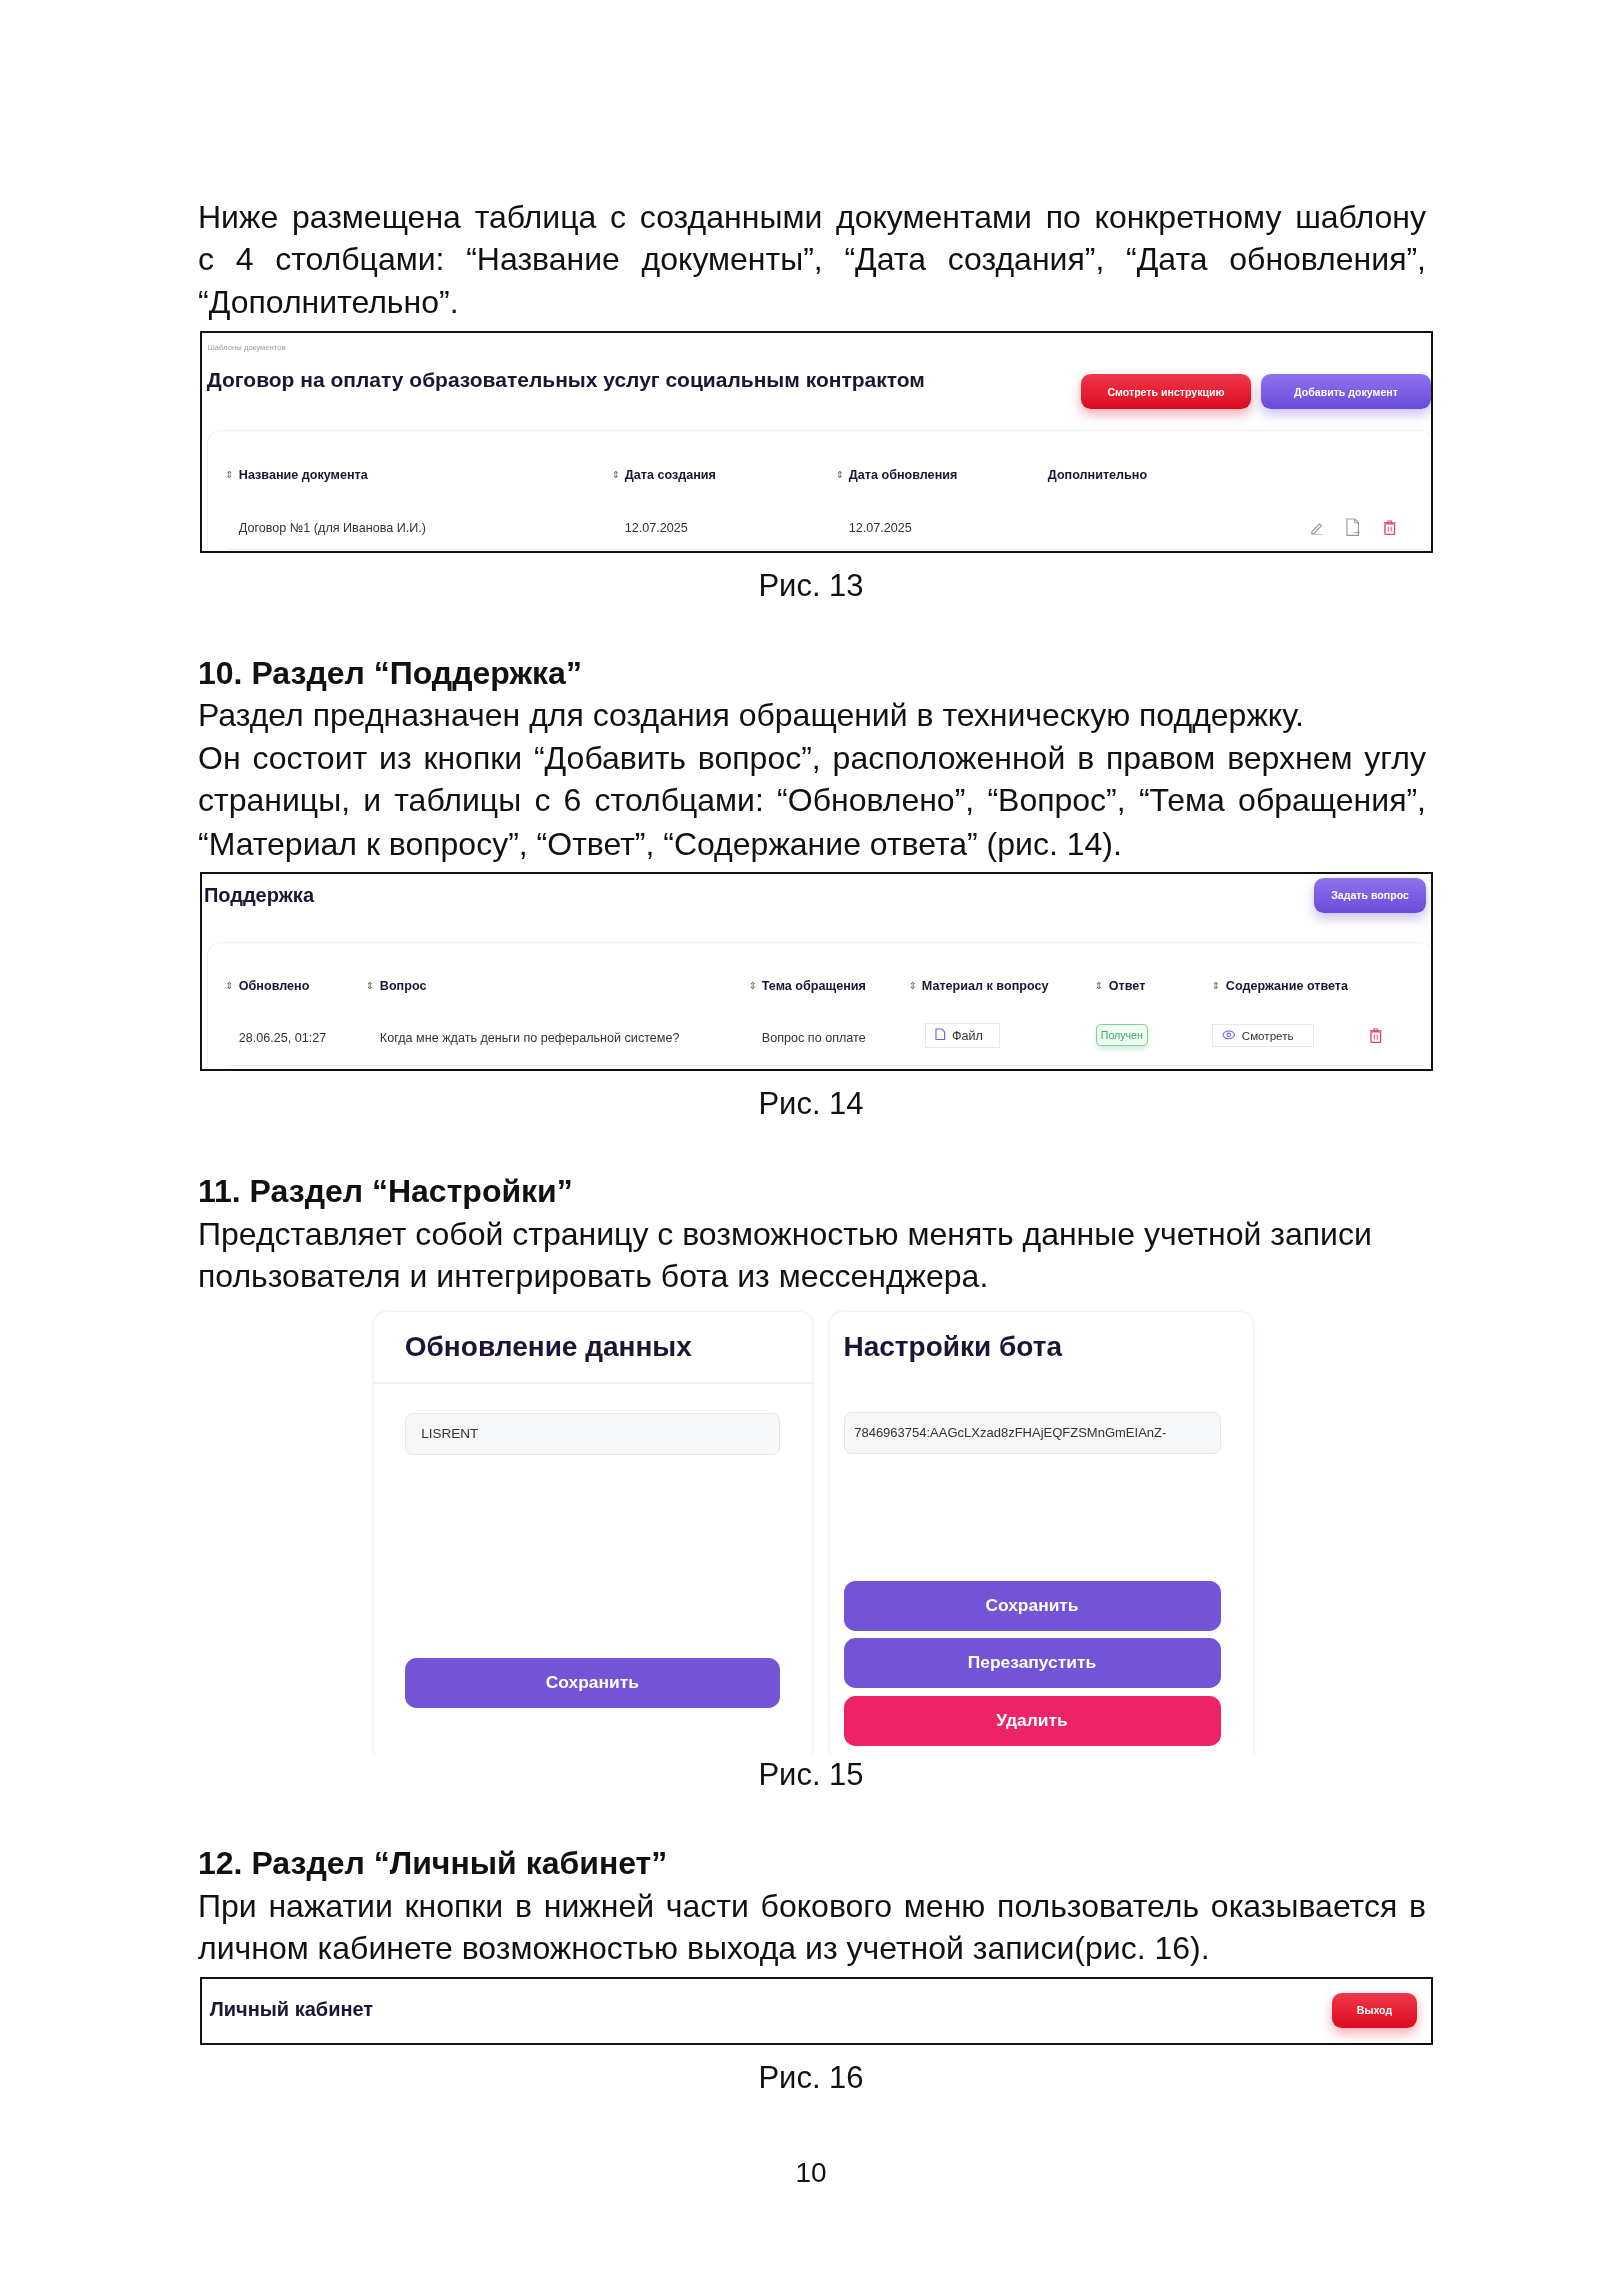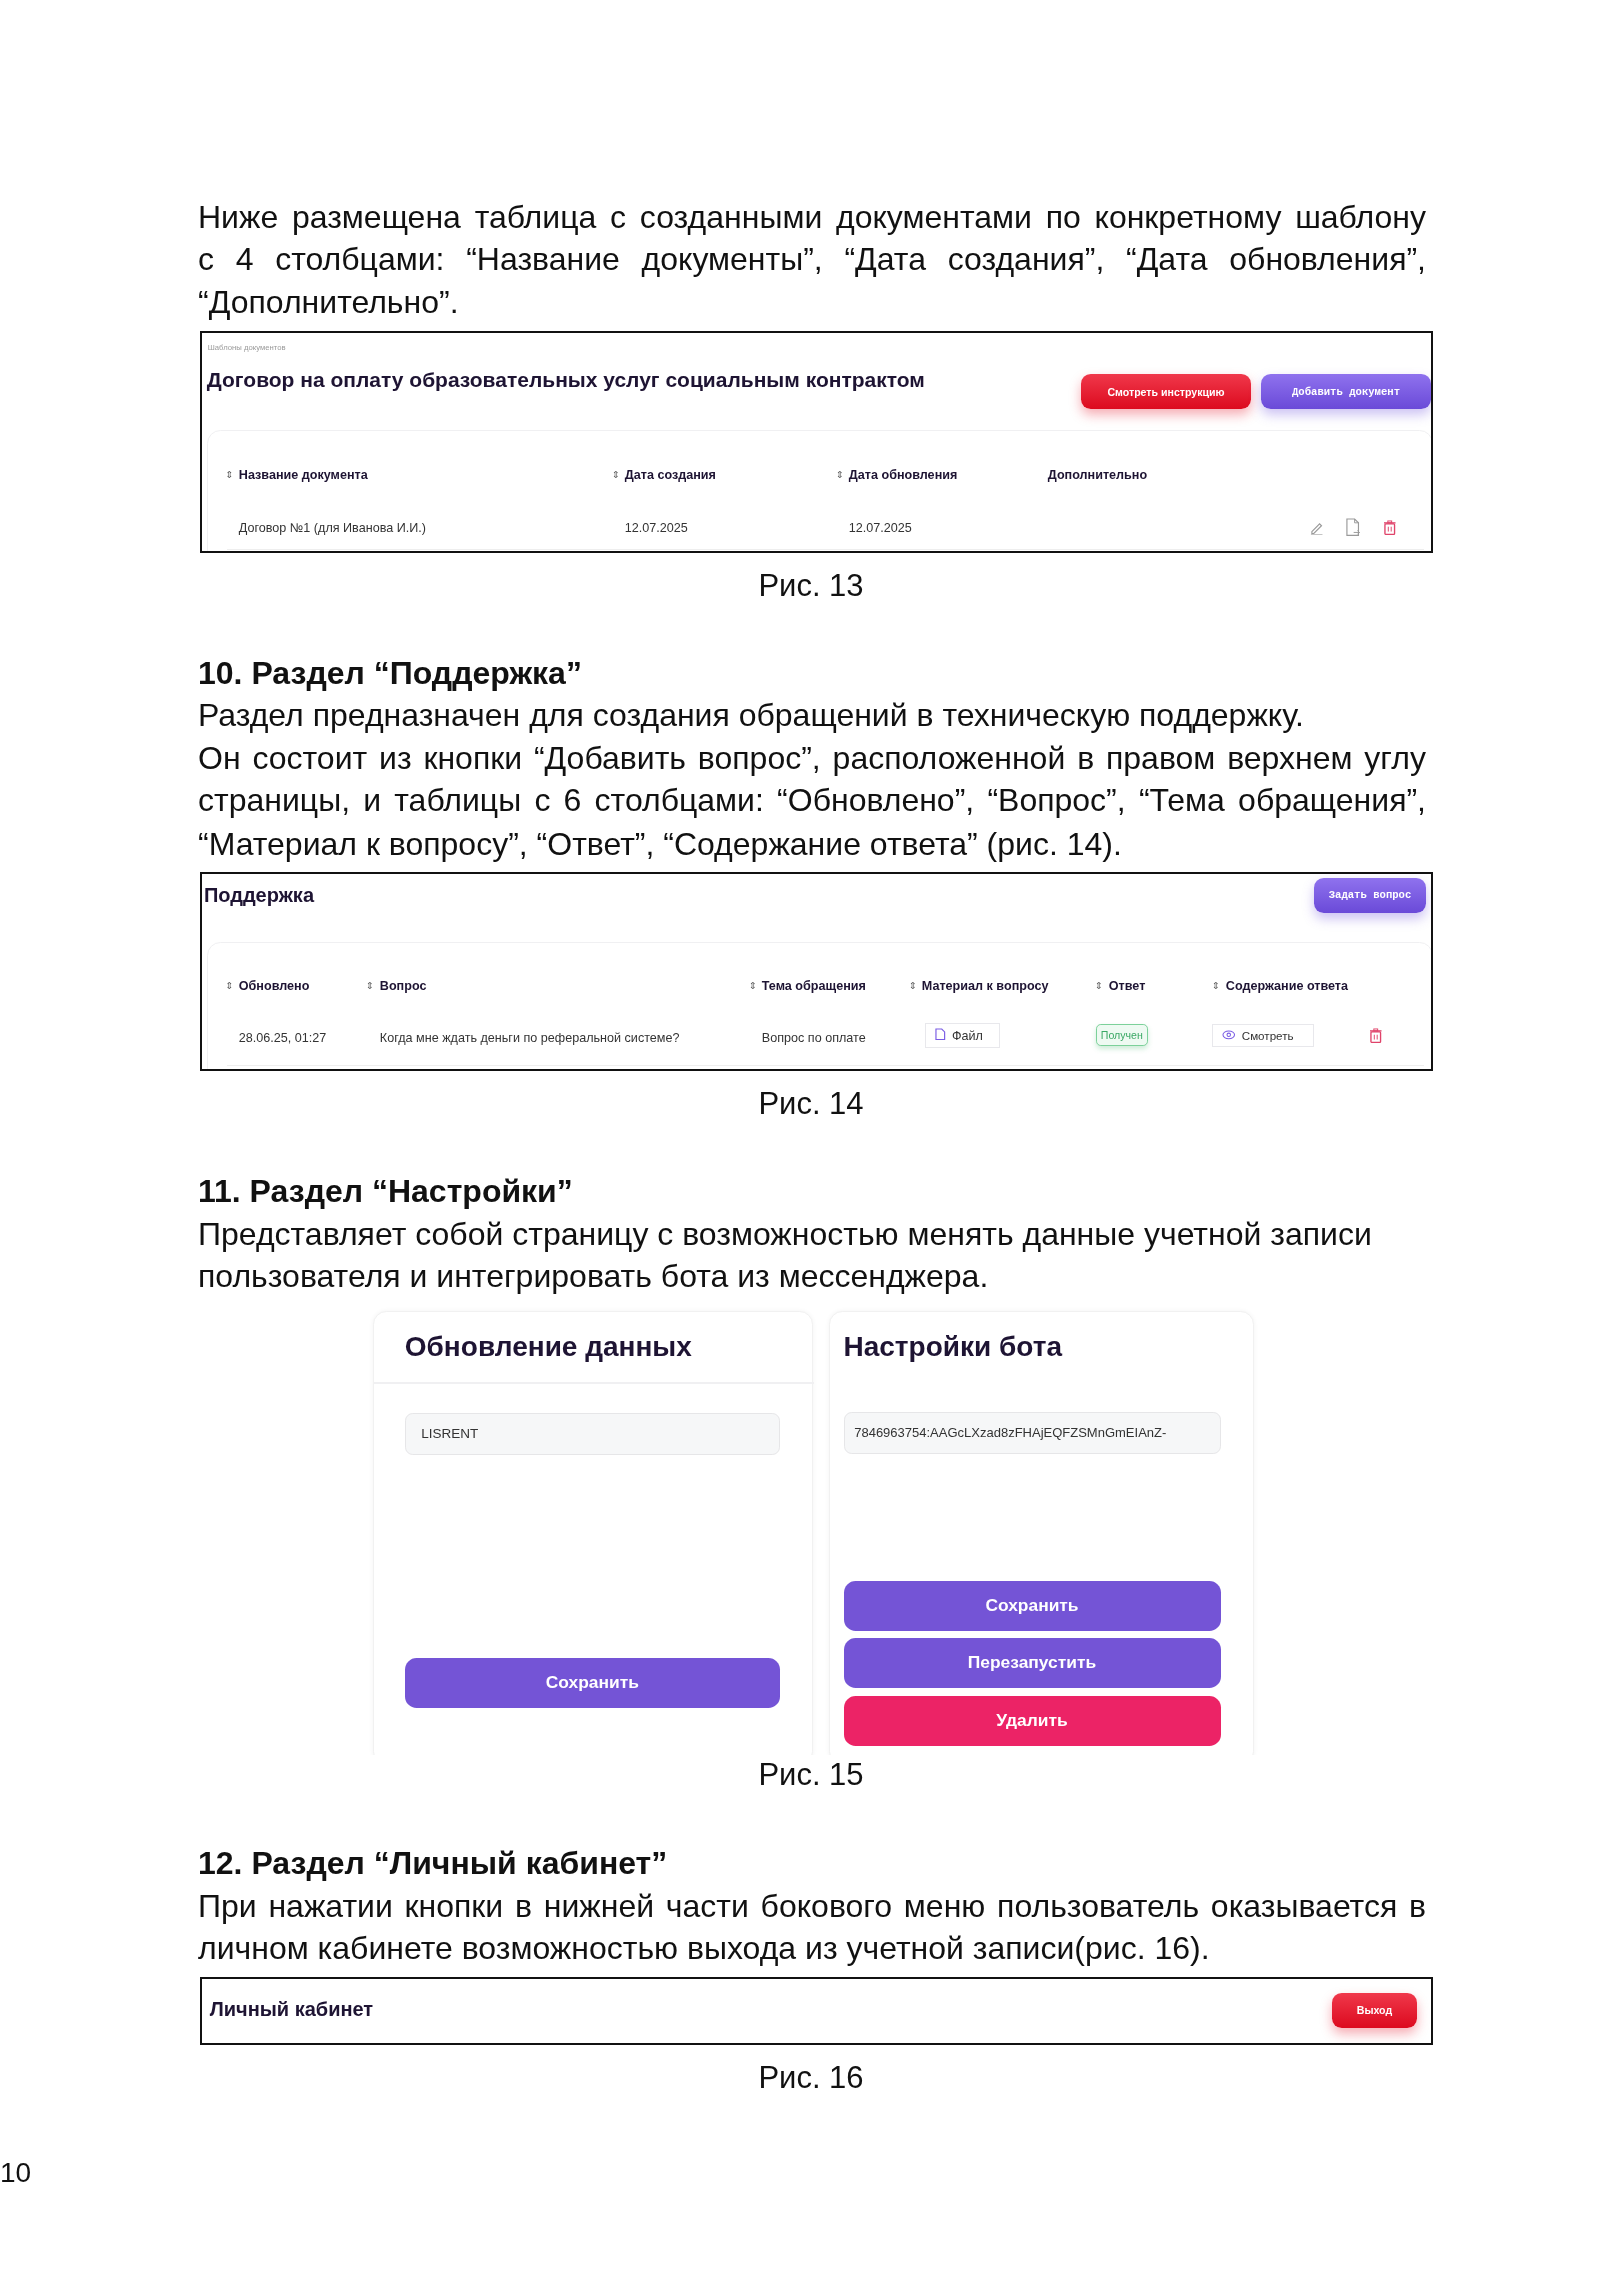--- a/index.html
+++ b/index.html
@@ -4,30 +4,30 @@
 <style>
   * { box-sizing: border-box; margin: 0; padding: 0; }
   html, body { width: 1622px; height: 2291px; background: #ffffff; }
   body { position: relative; font-family: "Liberation Sans", sans-serif; color: #000; overflow: hidden; }
 
   .abs { position: absolute; }
   .para-line { position: absolute; left: 198px; font-size: 32px; line-height: 39px; white-space: nowrap; color: #111; }
   .justify { width: 1228px; text-align: justify; text-align-last: justify; }
   .heading { position: absolute; left: 198px; font-size: 32px; font-weight: bold; line-height: 39px; white-space: nowrap; color: #111; }
   .caption { position: absolute; left: 0; width: 1622px; text-align: center; font-size: 31px; line-height: 39px; color: #111; }
-  .page-number { position: absolute; left: 0; width: 1622px; text-align: left; font-size: 28px; line-height: 35px; color: #111; }
+  .page-number { position: absolute; left: 0; width: 1622px; text-align: center; font-size: 28px; line-height: 35px; color: #111; }
 
   .frame { position: absolute; left: 200px; width: 1233px; border: 2.9px solid #111; background: #fff; overflow: hidden; }
 
   
   .crumb { position: absolute; left: 5.8px; top: 9.7px; font-size: 7.7px; color: #9a9a9a; }
   .app-title { position: absolute; font-weight: bold; color: #1e1433; white-space: nowrap; }
   .btn { position: absolute; border-radius: 9.7px; color: #fff; font-weight: bold; display: flex; align-items: center; justify-content: center; white-space: nowrap; }
   .btn-red { background: linear-gradient(180deg, #f0384b 0%, #dc0a1e 100%); box-shadow: 0 5.8px 11.6px rgba(230, 20, 40, 0.35); }
-  .btn-purple-grad { background: linear-gradient(180deg, #8f72ee 0%, #6a4ad8 100%); box-shadow: 0 5.8px 11.6px rgba(110, 80, 220, 0.35); font-family: Liberation Mono, monospace; }
+  .btn-purple-grad { background: linear-gradient(180deg, #8f72ee 0%, #6a4ad8 100%); box-shadow: 0 5.8px 11.6px rgba(110, 80, 220, 0.35); }
   .card { position: absolute; border: 1.9px solid #f0f0f2; border-radius: 13.5px; background: #fff; }
   .th { position: absolute; font-size: 12.6px; font-weight: bold; color: #1e1433; white-space: nowrap; }
   .sort { position: absolute; font-size: 9.7px; color: #555; }
   .td { position: absolute; font-size: 12.6px; color: #333; white-space: nowrap; }
   .row-line { position: absolute; height: 1px; background: #eeeeee; }
   .icon { position: absolute; display: flex; align-items: center; justify-content: center; }
 
   
   .chip { position: absolute; border: 1px solid #e8e8ec; border-radius: 0; background: #fff; font-size: 12.6px; color: #333; display: flex; align-items: center; gap: 5.8px; padding-left: 9.7px; white-space: nowrap; }
   .badge { position: absolute; border: 1.4px solid #7cd19a; border-radius: 4.8px; background: #eefaf2; color: #3aa865; font-size: 10.6px; display: flex; align-items: center; justify-content: center; box-shadow: 0 2.9px 5.8px rgba(60, 180, 100, 0.25); }

